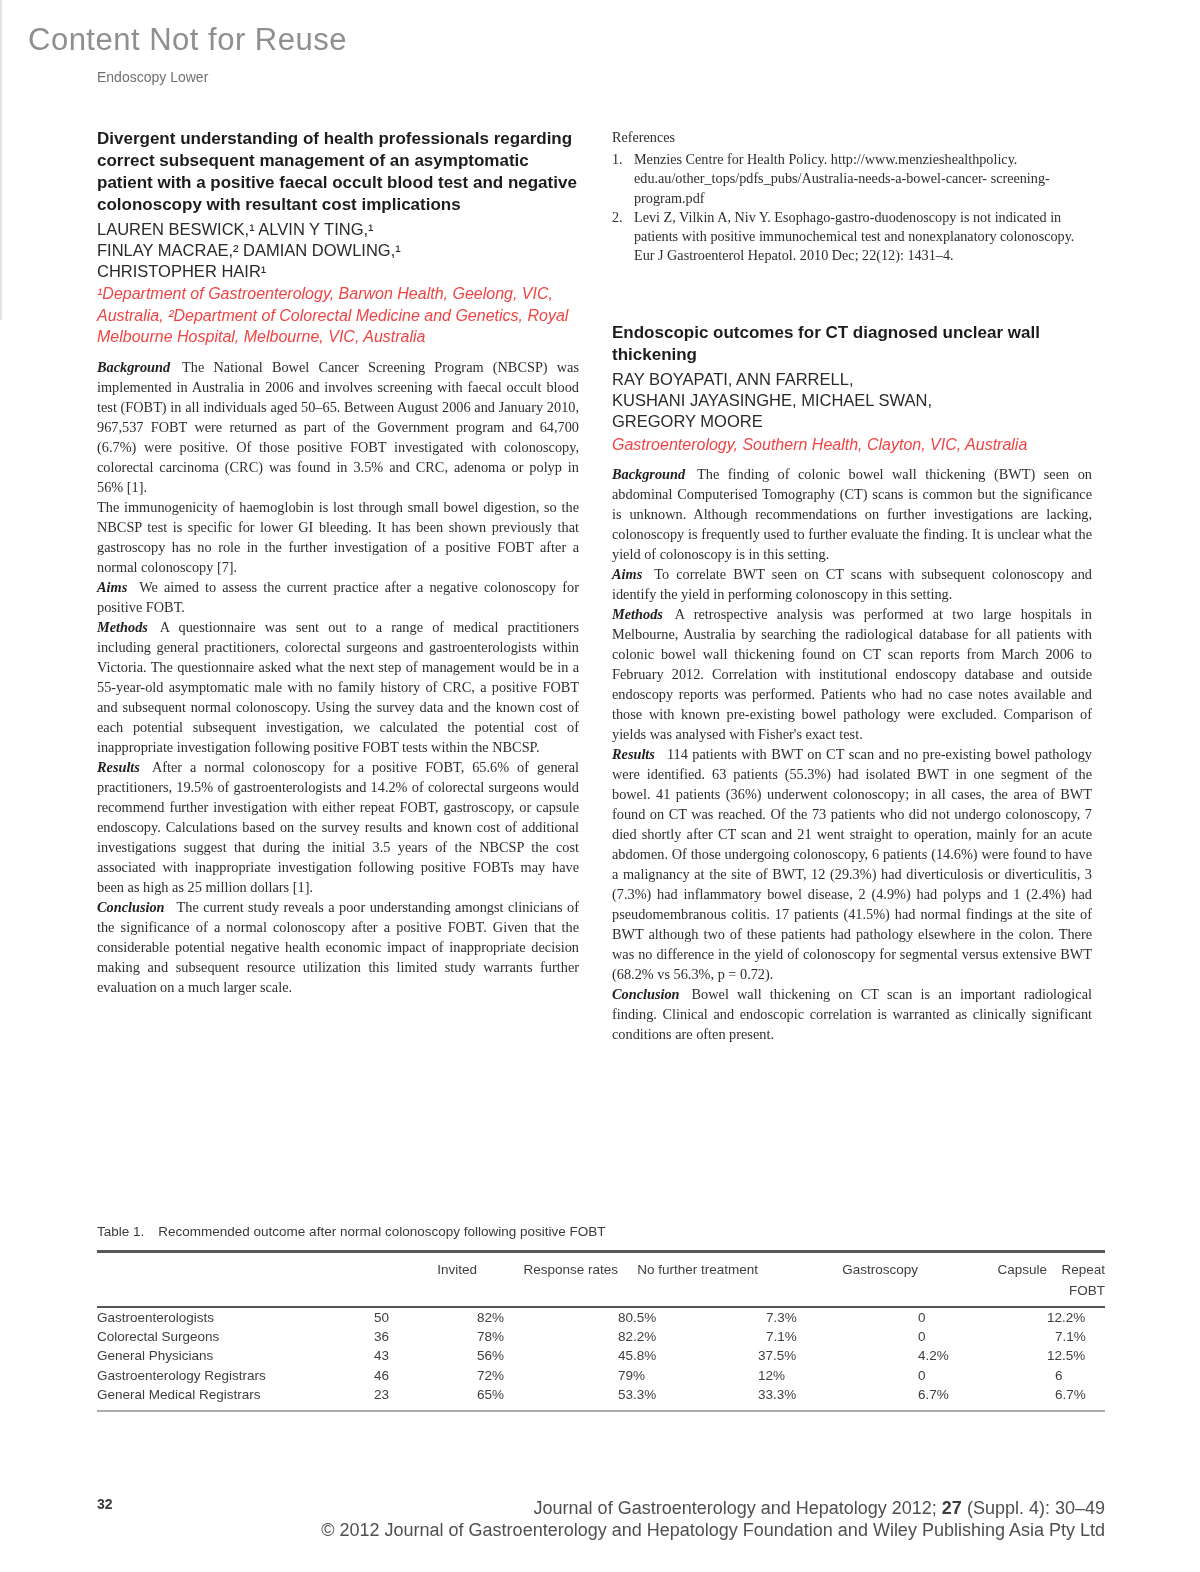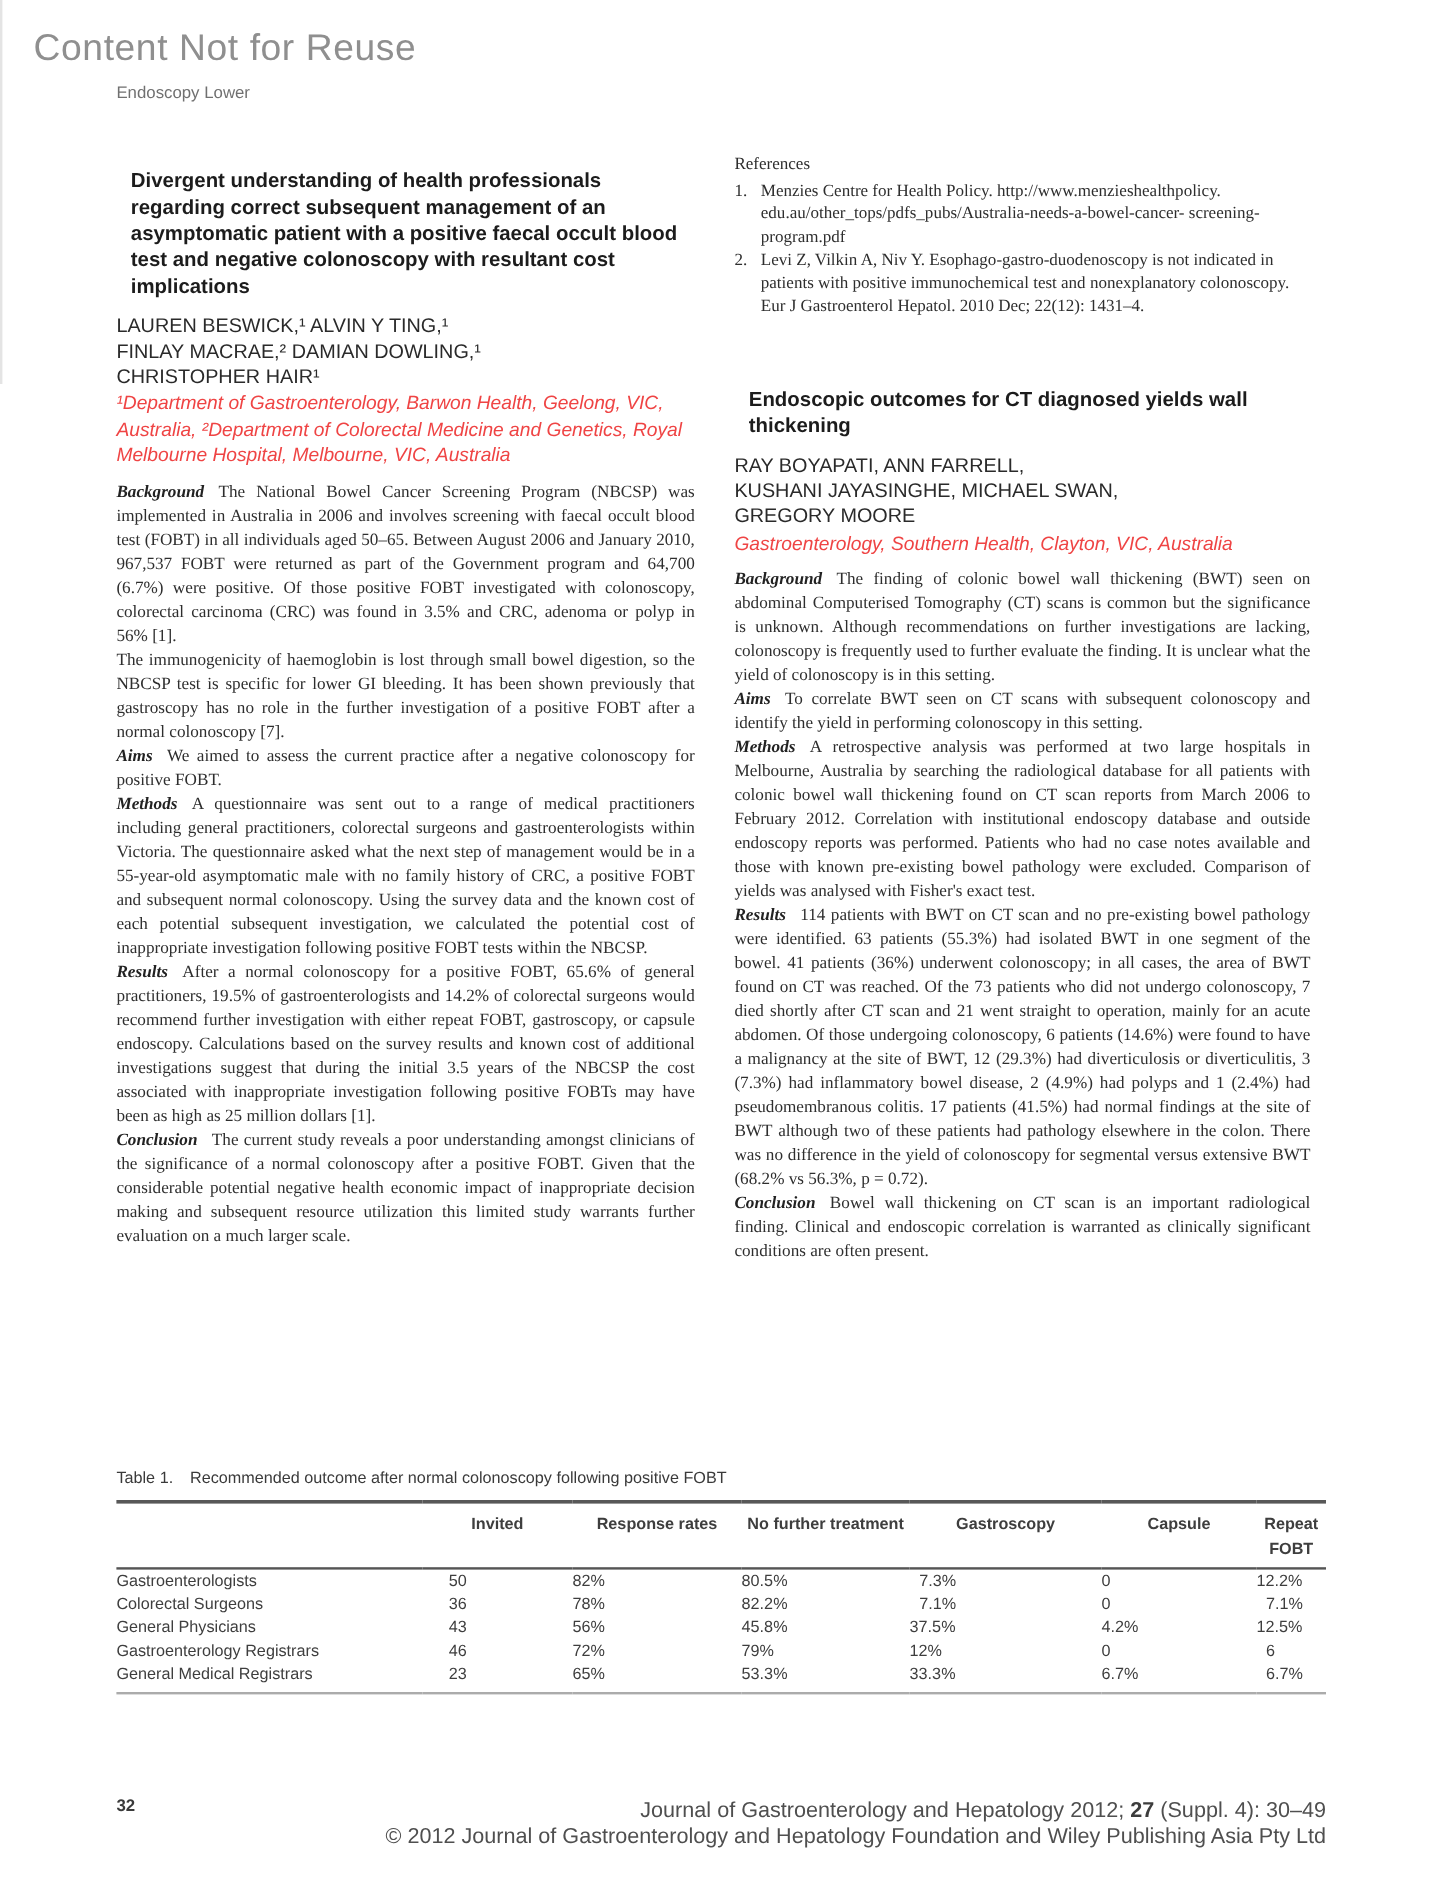--- a/index.html
+++ b/index.html
@@ -8,21 +8,21 @@
   .scan-edge{position:absolute;left:0;top:0;width:2px;height:320px;background:#e4e4e4;}
 
   .watermark{position:absolute;left:28px;top:22px;font-size:31px;font-weight:400;
              color:#8f8f8f;letter-spacing:.5px;}
   .session-label{position:absolute;left:97px;top:69px;font-size:14px;color:#707070;}
 
   .col{position:absolute;top:128px;}
   .col-left{left:97px;width:482px;}
   .col-right{left:612px;width:480px;}
 
-  .a-title{margin:12px;font-size:17px;line-height:22px;font-weight:bold;color:#1c1c1c;
+  .a-title{margin:0;font-size:17px;line-height:22px;font-weight:bold;color:#1c1c1c;
            font-family:"Liberation Sans",sans-serif;}
   .authors{margin-top:3px;}
   .author-line{font-size:16.5px;line-height:20.8px;color:#2a2a2a;}
   .affiliation{margin-top:2px;font-size:16px;line-height:21.5px;font-style:italic;color:#ef4444;}
 
   .abstract-body{margin-top:9px;font-family:"Liberation Serif",serif;font-size:14.3px;
                  line-height:20px;color:#2e2e2e;text-align:justify;}
   .sect{margin:0;}
   .slabel{font-family:"Liberation Serif",serif;font-weight:bold;font-style:italic;color:#222;}
   .slabel:not(:empty){margin-right:12px;}
@@ -34,21 +34,21 @@
   .ref-text{flex:1;overflow-wrap:anywhere;}
 
   .abstract2-block{margin-top:57px;}
 
   .tablewrap{position:absolute;left:97px;top:1224px;width:1008px;
              font-size:13.5px;color:#3e3e3e;}
   .t-caption{margin-bottom:11px;color:#3a3a3a;}
   .cap-label{margin-right:14px;}
   table.t1{border-collapse:collapse;table-layout:fixed;width:1008px;
            border-top:3px solid #585858;border-bottom:2px solid #ababab;}
-  table.t1 th{font-weight:700;text-align:center;vertical-align:top;padding:6px 0 5px 0;
+  table.t1 th{font-weight:400;text-align:right;vertical-align:top;padding:6px 0 5px 0;
               line-height:21px;border-bottom:2px solid #555;}
   table.t1 td{padding:0;line-height:19.2px;vertical-align:top;}
   table.t1 tr.first td{padding-top:6px;}
   table.t1 tr.last td{padding-bottom:6px;}
   .num-inv{display:inline-block;width:37px;text-align:right;}
   td.ind{padding-left:8px !important;}
 
   .footer-page{position:absolute;left:97px;top:1496px;font-size:14px;font-weight:bold;color:#3a3a3a;}
   .footer-right{position:absolute;right:95px;top:1497px;text-align:right;
                 font-size:18px;line-height:22px;color:#4f4f4f;}
@@ -89,21 +89,21 @@
         <span class="ref-num">1.</span>
         <span class="ref-text">Menzies Centre for Health Policy. http://www.menzieshealthpolicy. edu.au/other_tops/pdfs_pubs/Australia-needs-a-bowel-cancer- screening-program.pdf</span>
       </div>
       <div class="ref-item">
         <span class="ref-num">2.</span>
         <span class="ref-text">Levi Z, Vilkin A, Niv Y. Esophago-gastro-duodenoscopy is not indicated in patients with positive immunochemical test and nonexplanatory colonoscopy. Eur J Gastroenterol Hepatol. 2010 Dec; 22(12): 1431–4.</span>
       </div>
     </div>
 
     <div class="abstract2-block">
-      <h2 class="a-title">Endoscopic outcomes for CT diagnosed yields wall thickening</h2>
+      <h2 class="a-title">Endoscopic outcomes for CT diagnosed unclear wall thickening</h2>
       <div class="authors">
         <div class="author-line">RAY BOYAPATI, ANN FARRELL,</div>
         <div class="author-line">KUSHANI JAYASINGHE, MICHAEL SWAN,</div>
         <div class="author-line">GREGORY MOORE</div>
       </div>
       <div class="affiliation">Gastroenterology, Southern Health, Clayton, VIC, Australia</div>
 
       <div class="abstract-body">
         <div class="sect"><span class="slabel">Background</span><span>The finding of colonic bowel wall thickening (BWT) seen on abdominal Computerised Tomography (CT) scans is common but the significance is unknown. Although recommendations on further investigations are lacking, colonoscopy is frequently used to further evaluate the finding. It is unclear what the yield of colonoscopy is in this setting.</span></div>
         <div class="sect"><span class="slabel">Aims</span><span>To correlate BWT seen on CT scans with subsequent colonoscopy and identify the yield in performing colonoscopy in this setting.</span></div>

